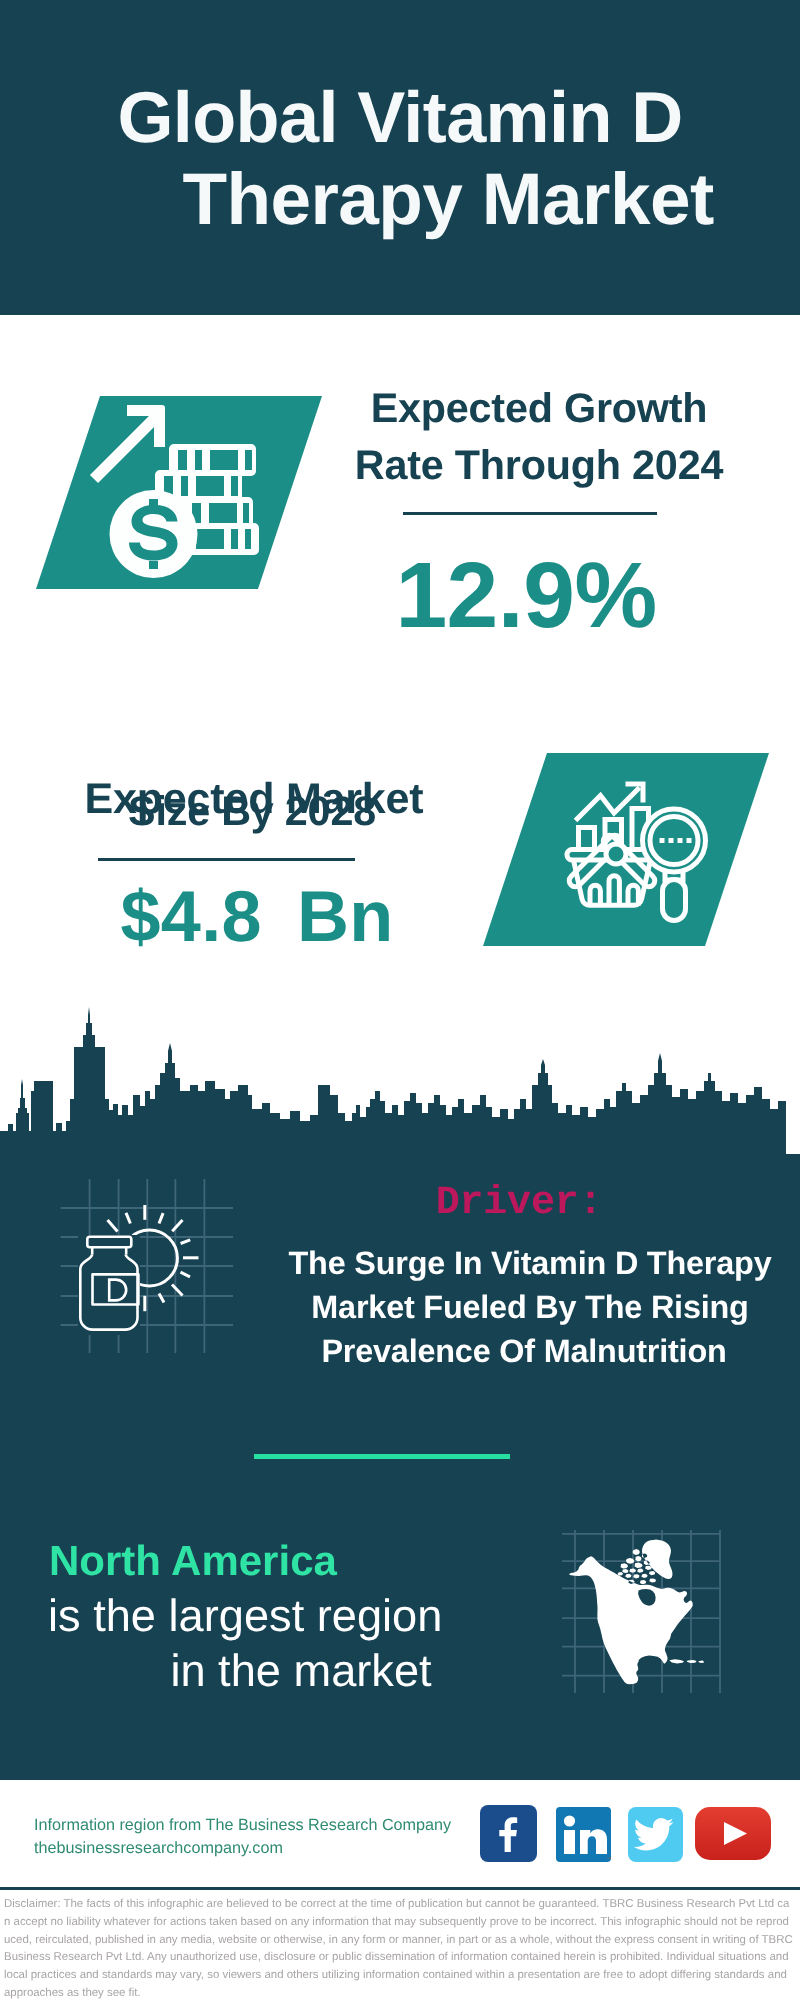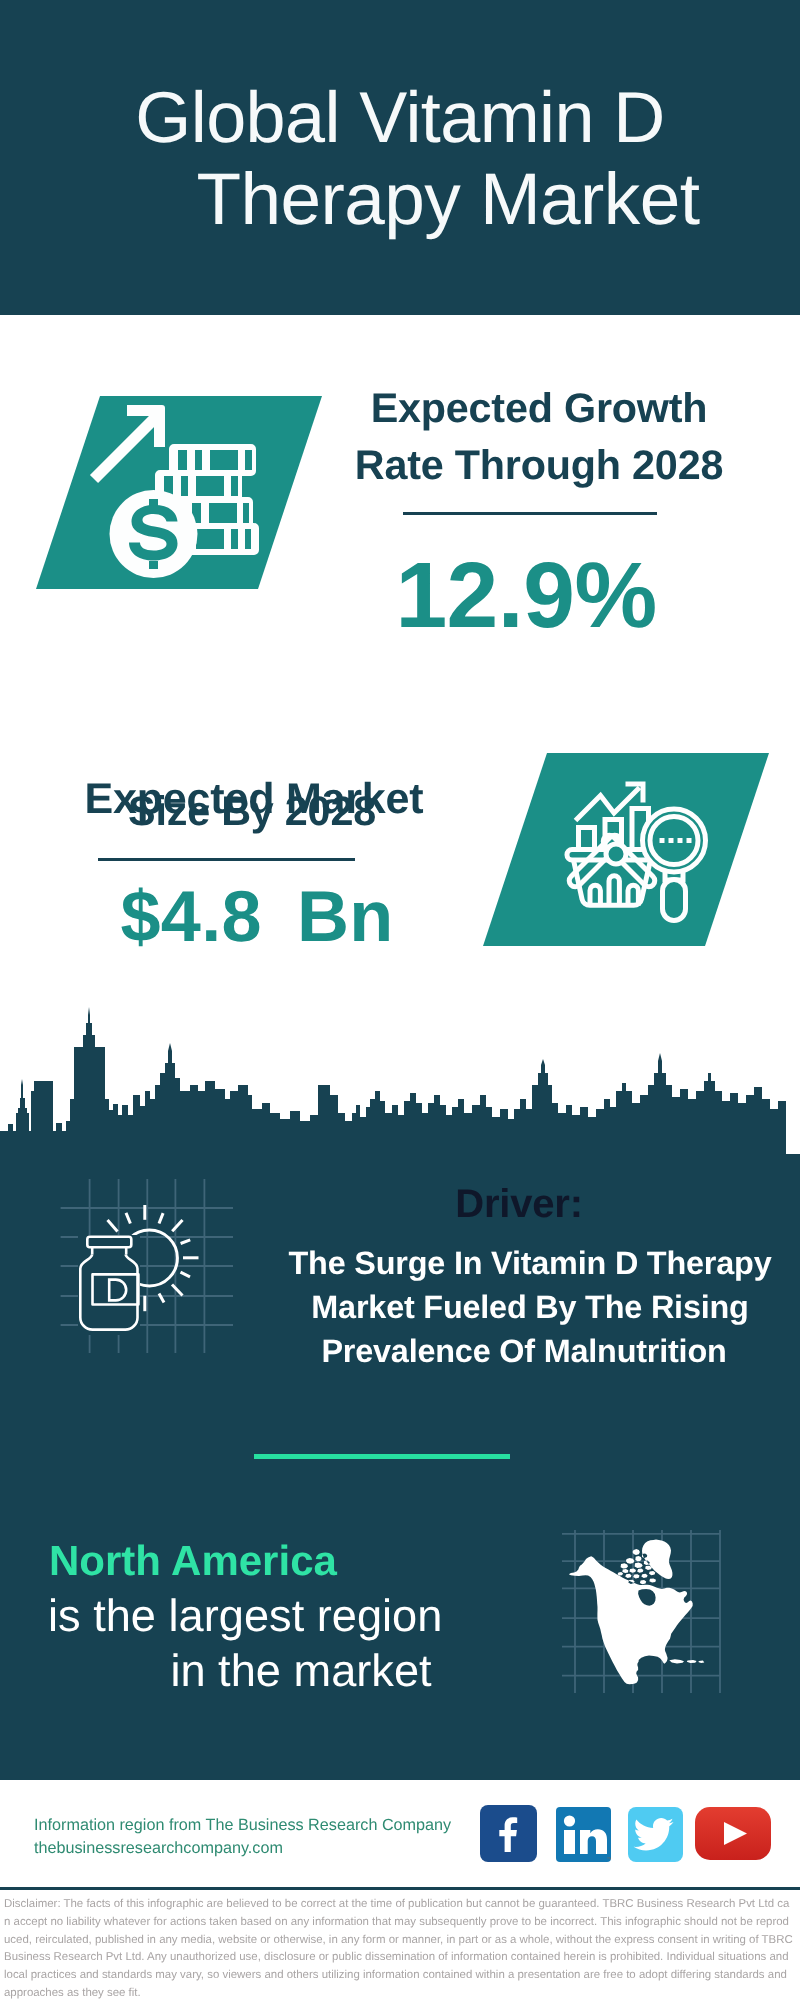--- a/index.html
+++ b/index.html
@@ -5,39 +5,39 @@
 <style>
   html,body{margin:0;padding:0;}
   body{width:800px;height:2000px;background:#ffffff;
        font-family:"Liberation Sans",sans-serif;overflow:hidden;
        -webkit-font-smoothing:antialiased;text-rendering:geometricPrecision;}
   .page{position:relative;width:800px;height:2000px;background:#fff;overflow:hidden;}
 
   
   .header{position:absolute;left:0;top:0;width:800px;height:315px;background:#174252;}
   .htl{position:absolute;left:0;width:800px;display:block;text-align:center;color:#f6f9fa;
-       font-weight:normal;font-size:72px;line-height:1;white-space:nowrap;letter-spacing:-0.6px;}
+       font-weight:bold;font-size:72px;line-height:1;white-space:nowrap;letter-spacing:-0.6px;}
   .htl1{top:82px;}
   .htl2{top:163px;font-size:73px;padding-left:48px;}
 
   
   .par{position:absolute;}
 
   
   .lbl{position:absolute;color:#174252;font-weight:bold;text-align:center;white-space:nowrap;
        line-height:1;letter-spacing:-0.2px;}
   .rule{position:absolute;background:#174252;height:3px;}
   .val{position:absolute;color:#1b8f87;font-weight:bold;text-align:center;white-space:nowrap;
        line-height:1;letter-spacing:-0.5px;}
 
   
   .dark{position:absolute;left:0;top:1158px;width:800px;height:622px;background:#174252;}
   .skyline{position:absolute;left:0;top:1003px;width:800px;height:160px;}
-  .drv-h{position:absolute;color:#0f172a;font-weight:bold;white-space:nowrap;
-         line-height:1;letter-spacing:-0.2px;}
+  .drv-h{position:absolute;color:#be185d;font-weight:bold;white-space:nowrap;
+         line-height:1;letter-spacing:-0.2px;font-family:Liberation Mono, monospace;}
   .drv-b{position:absolute;color:#ffffff;font-weight:bold;white-space:nowrap;
          line-height:1;letter-spacing:-0.2px;}
   .sep{position:absolute;background:#27dfa0;height:4.5px;}
   .na-h{position:absolute;color:#2fe3a5;font-weight:bold;white-space:nowrap;line-height:1;}
   .na-b{position:absolute;color:#ffffff;white-space:nowrap;line-height:1;}
 
   
   .srcline{position:absolute;color:#2f8b72;font-size:16.2px;white-space:nowrap;line-height:1;}
   .hr{position:absolute;left:0;top:1887px;width:800px;height:2.6px;background:#174252;}
   .disc{position:absolute;left:4px;top:1896px;width:789px;color:#a9a5a5;
@@ -80,21 +80,21 @@
           <circle cx="68.5" cy="136" r="44" fill="#fdfefe"></circle>
           <path d="M 64 101 h 9 v 8 h -9 z M 64 163 h 9 v 8 h -9 z" fill="#1b8f87"></path>
           <path d="M 68.5 107 c -13 0 -22 7 -22 16.5 c 0 9 8 13.5 22 15.5 c 10 1.5 13 3.5 13 7
                    c 0 4 -5 6.5 -13 6.5 c -8.5 0 -13.5 -3 -13.5 -8 h -11 c 0 11 10 18 24.5 18
                    c 14 0 24 -6.5 24 -17 c 0 -10 -8 -14.5 -23 -17 c -9.5 -1.5 -12 -3.5 -12 -6.5
                    c 0 -3.5 4 -6 11 -6 c 7.5 0 12 3 13 7.5 h 11 c -1 -10 -9 -16.5 -23 -16.5 z" fill="#1b8f87"></path>
         </g>
       </g>
     </svg>
     <span class="lbl" style="left:339px;top:388px;width:400px;font-size:41.3px;">Expected Growth</span>
-    <span class="lbl" style="left:339px;top:445px;width:400px;font-size:41.3px;">Rate Through 2028</span>
+    <span class="lbl" style="left:339px;top:445px;width:400px;font-size:41.3px;">Rate Through 2024</span>
     <div class="rule" style="left:403px;top:512px;width:254px;"></div>
     <span class="val" style="left:326px;top:549px;width:400px;font-size:93px;">12.9%</span>
   </div>
 
   <div>
     <span class="lbl" style="left:54px;top:778px;width:400px;font-size:43px;">Expected Market</span>
     <span class="lbl" style="left:52px;top:791px;width:400px;font-size:41.3px;">Size By 2028</span>
     <div class="rule" style="left:98px;top:858px;width:257px;"></div>
     <span class="val" style="left:57px;top:881px;width:400px;font-size:72px;letter-spacing:0.3px;">$4.8  Bn</span>
     <svg class="par" style="left:477px;top:747px;" width="300" height="205" viewBox="0 0 300 205">

